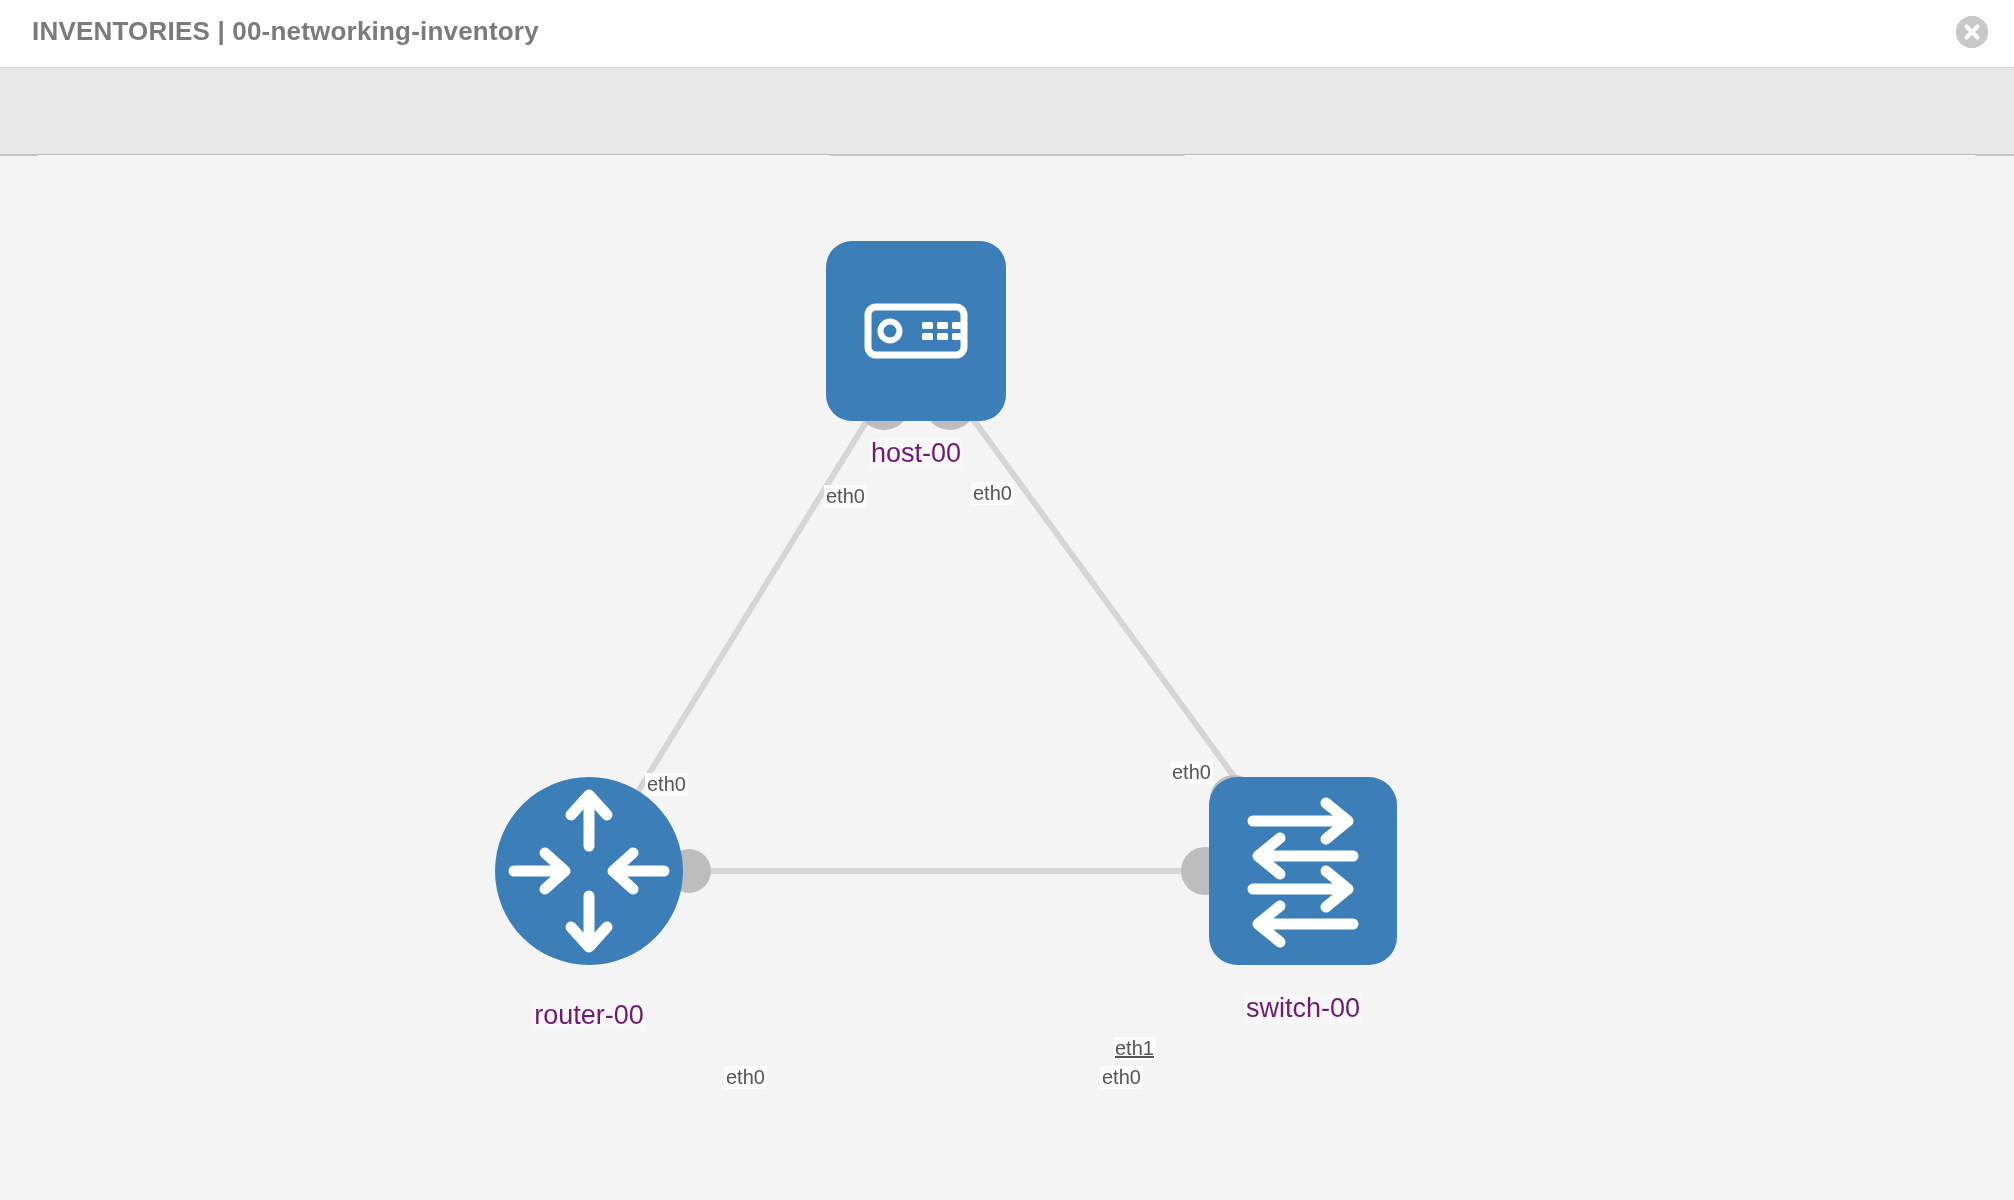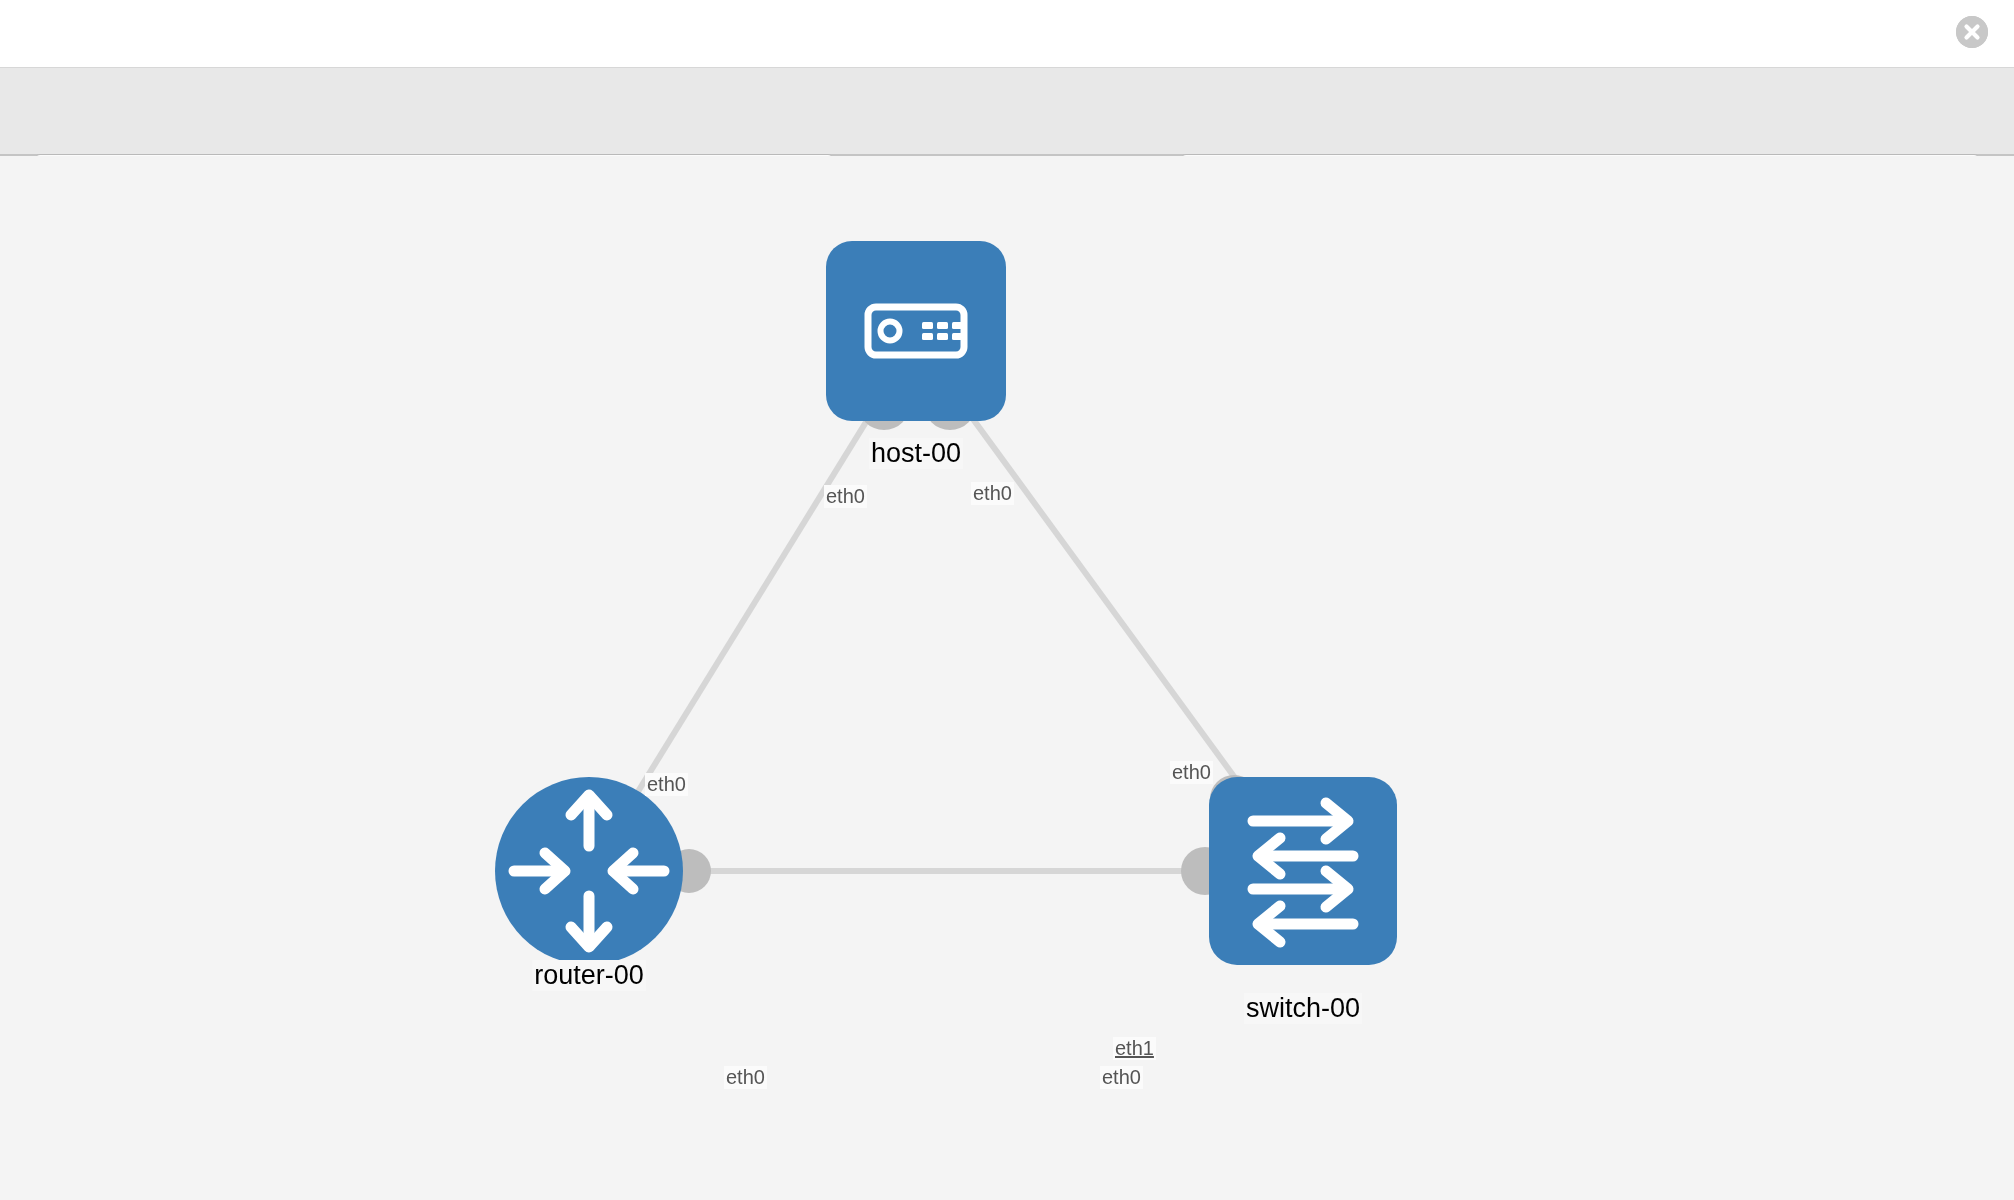--- a/index.html
+++ b/index.html
@@ -114,21 +114,21 @@
     position: absolute;
     left: 0; top: 0;
     width: 2014px;
     height: 1044px;
   }
 
   
   .node-label {
     position: absolute;
     font-size: 27px;
-    color: #000000;
+    color: #701a75;
     background: #f7f7f7;
     white-space: nowrap;
     transform: translateX(-50%);
     padding: 0 2px;
   }
   .iface-label {
     position: absolute;
     font-size: 20px;
     color: #555555;
     background: #fbfbfb;
@@ -136,20 +136,21 @@
     padding: 0 2px;
     margin-top: 41px;
   }
 </style>
 </head>
 <body>
 
 <div id="app">
 
   <div class="header">
+    <div class="header-title">INVENTORIES | 00-networking-inventory</div>
     <div class="close-btn">
       <svg width="32" height="32" viewBox="0 0 32 32" aria-hidden="true">
         <circle cx="16" cy="16" r="16" fill="#c8c8c8"></circle>
         <path d="M10.5 10.5 L21.5 21.5 M21.5 10.5 L10.5 21.5" stroke="#ffffff" stroke-width="4.2" stroke-linecap="round"></path>
       </svg>
     </div>
   </div>
 
   <div class="toolbar">
 
@@ -262,17 +263,17 @@
 
     <div class="iface-label" style="left:824px; top:288px;">eth0</div>
     <div class="iface-label" style="left:971px; top:285px;">eth0</div>
     <div class="iface-label" style="left:645px; top:576px;">eth0</div>
     <div class="iface-label" style="left:1170px; top:564px;">eth0</div>
     <div class="iface-label" style="left:724px; top:869px;">eth0</div>
     <div class="iface-label" style="left:1100px; top:869px;">eth0</div>
     <div class="iface-label" style="left:1113px; top:840px;text-decoration:underline;">eth1</div>
 
     <div class="node-label" style="left:916px; top:282px;">host-00</div>
-    <div class="node-label" style="left:589px; top:804px;text-align:right;">router-00</div>
+    <div class="node-label" style="left:589px; top:844px;text-align:right;">router-00</div>
     <div class="node-label" style="left:1303px; top:837px;text-align:right;">switch-00</div>
 
   </div>
 </div>
 
 </body></html>

